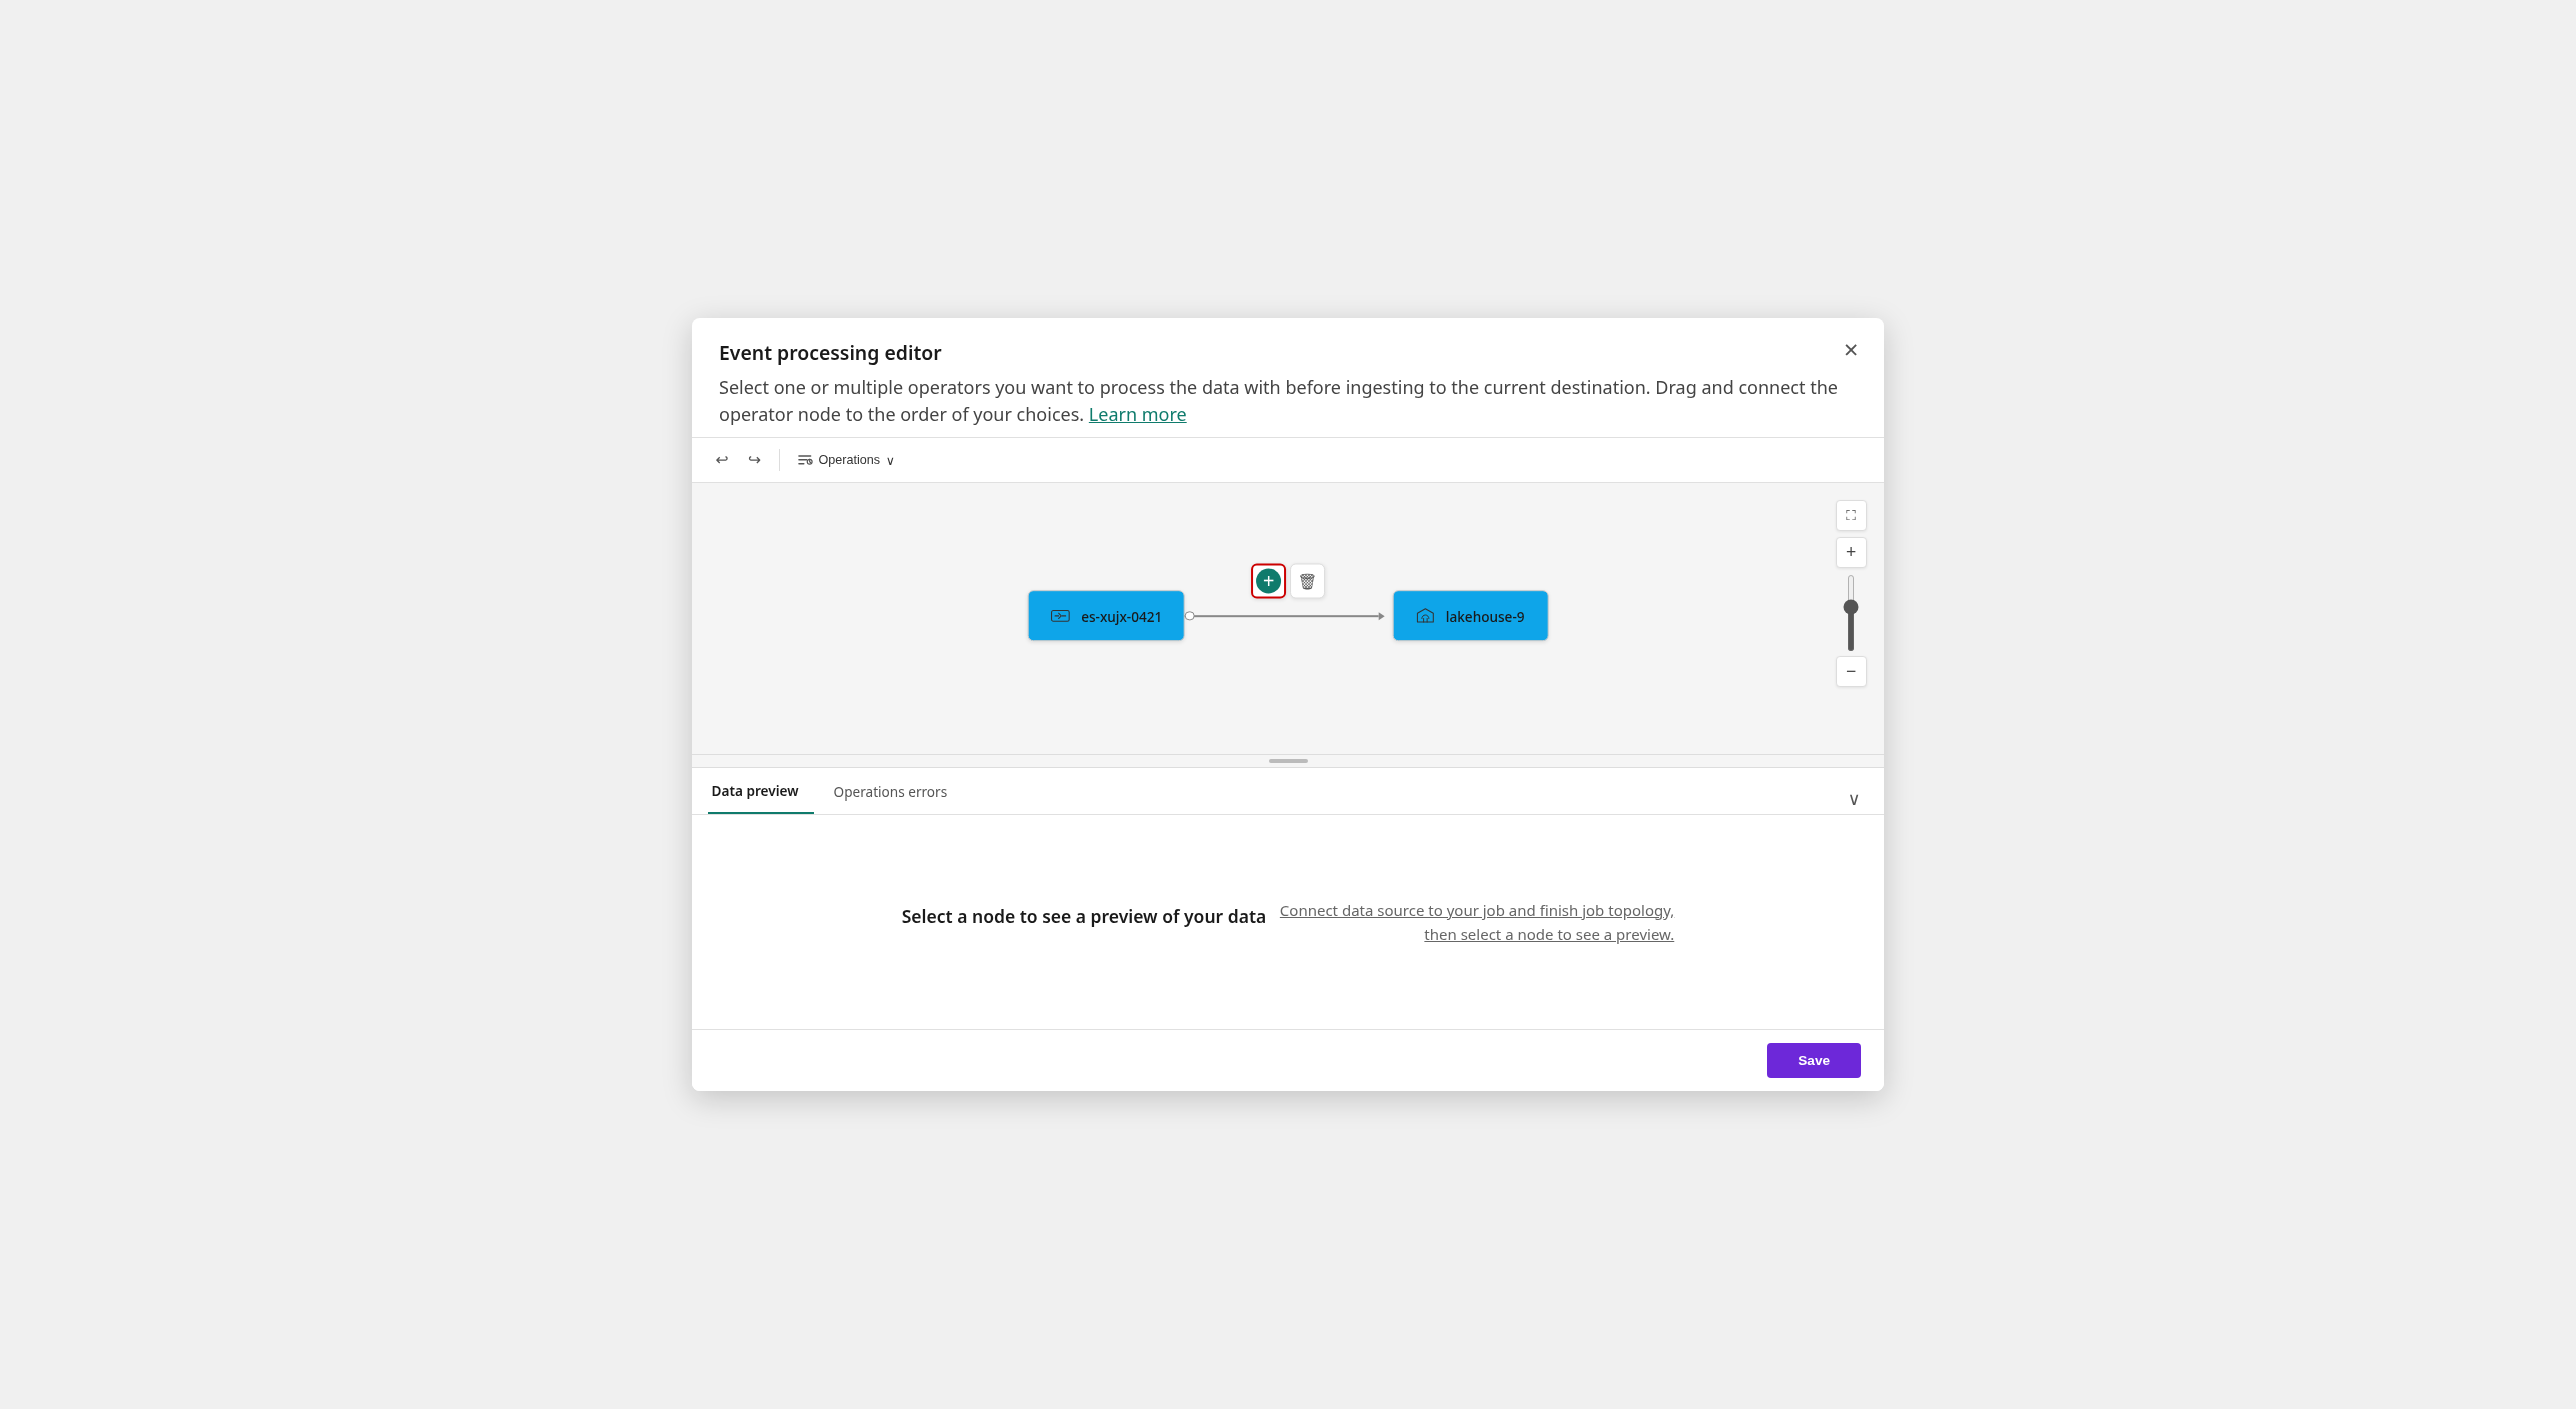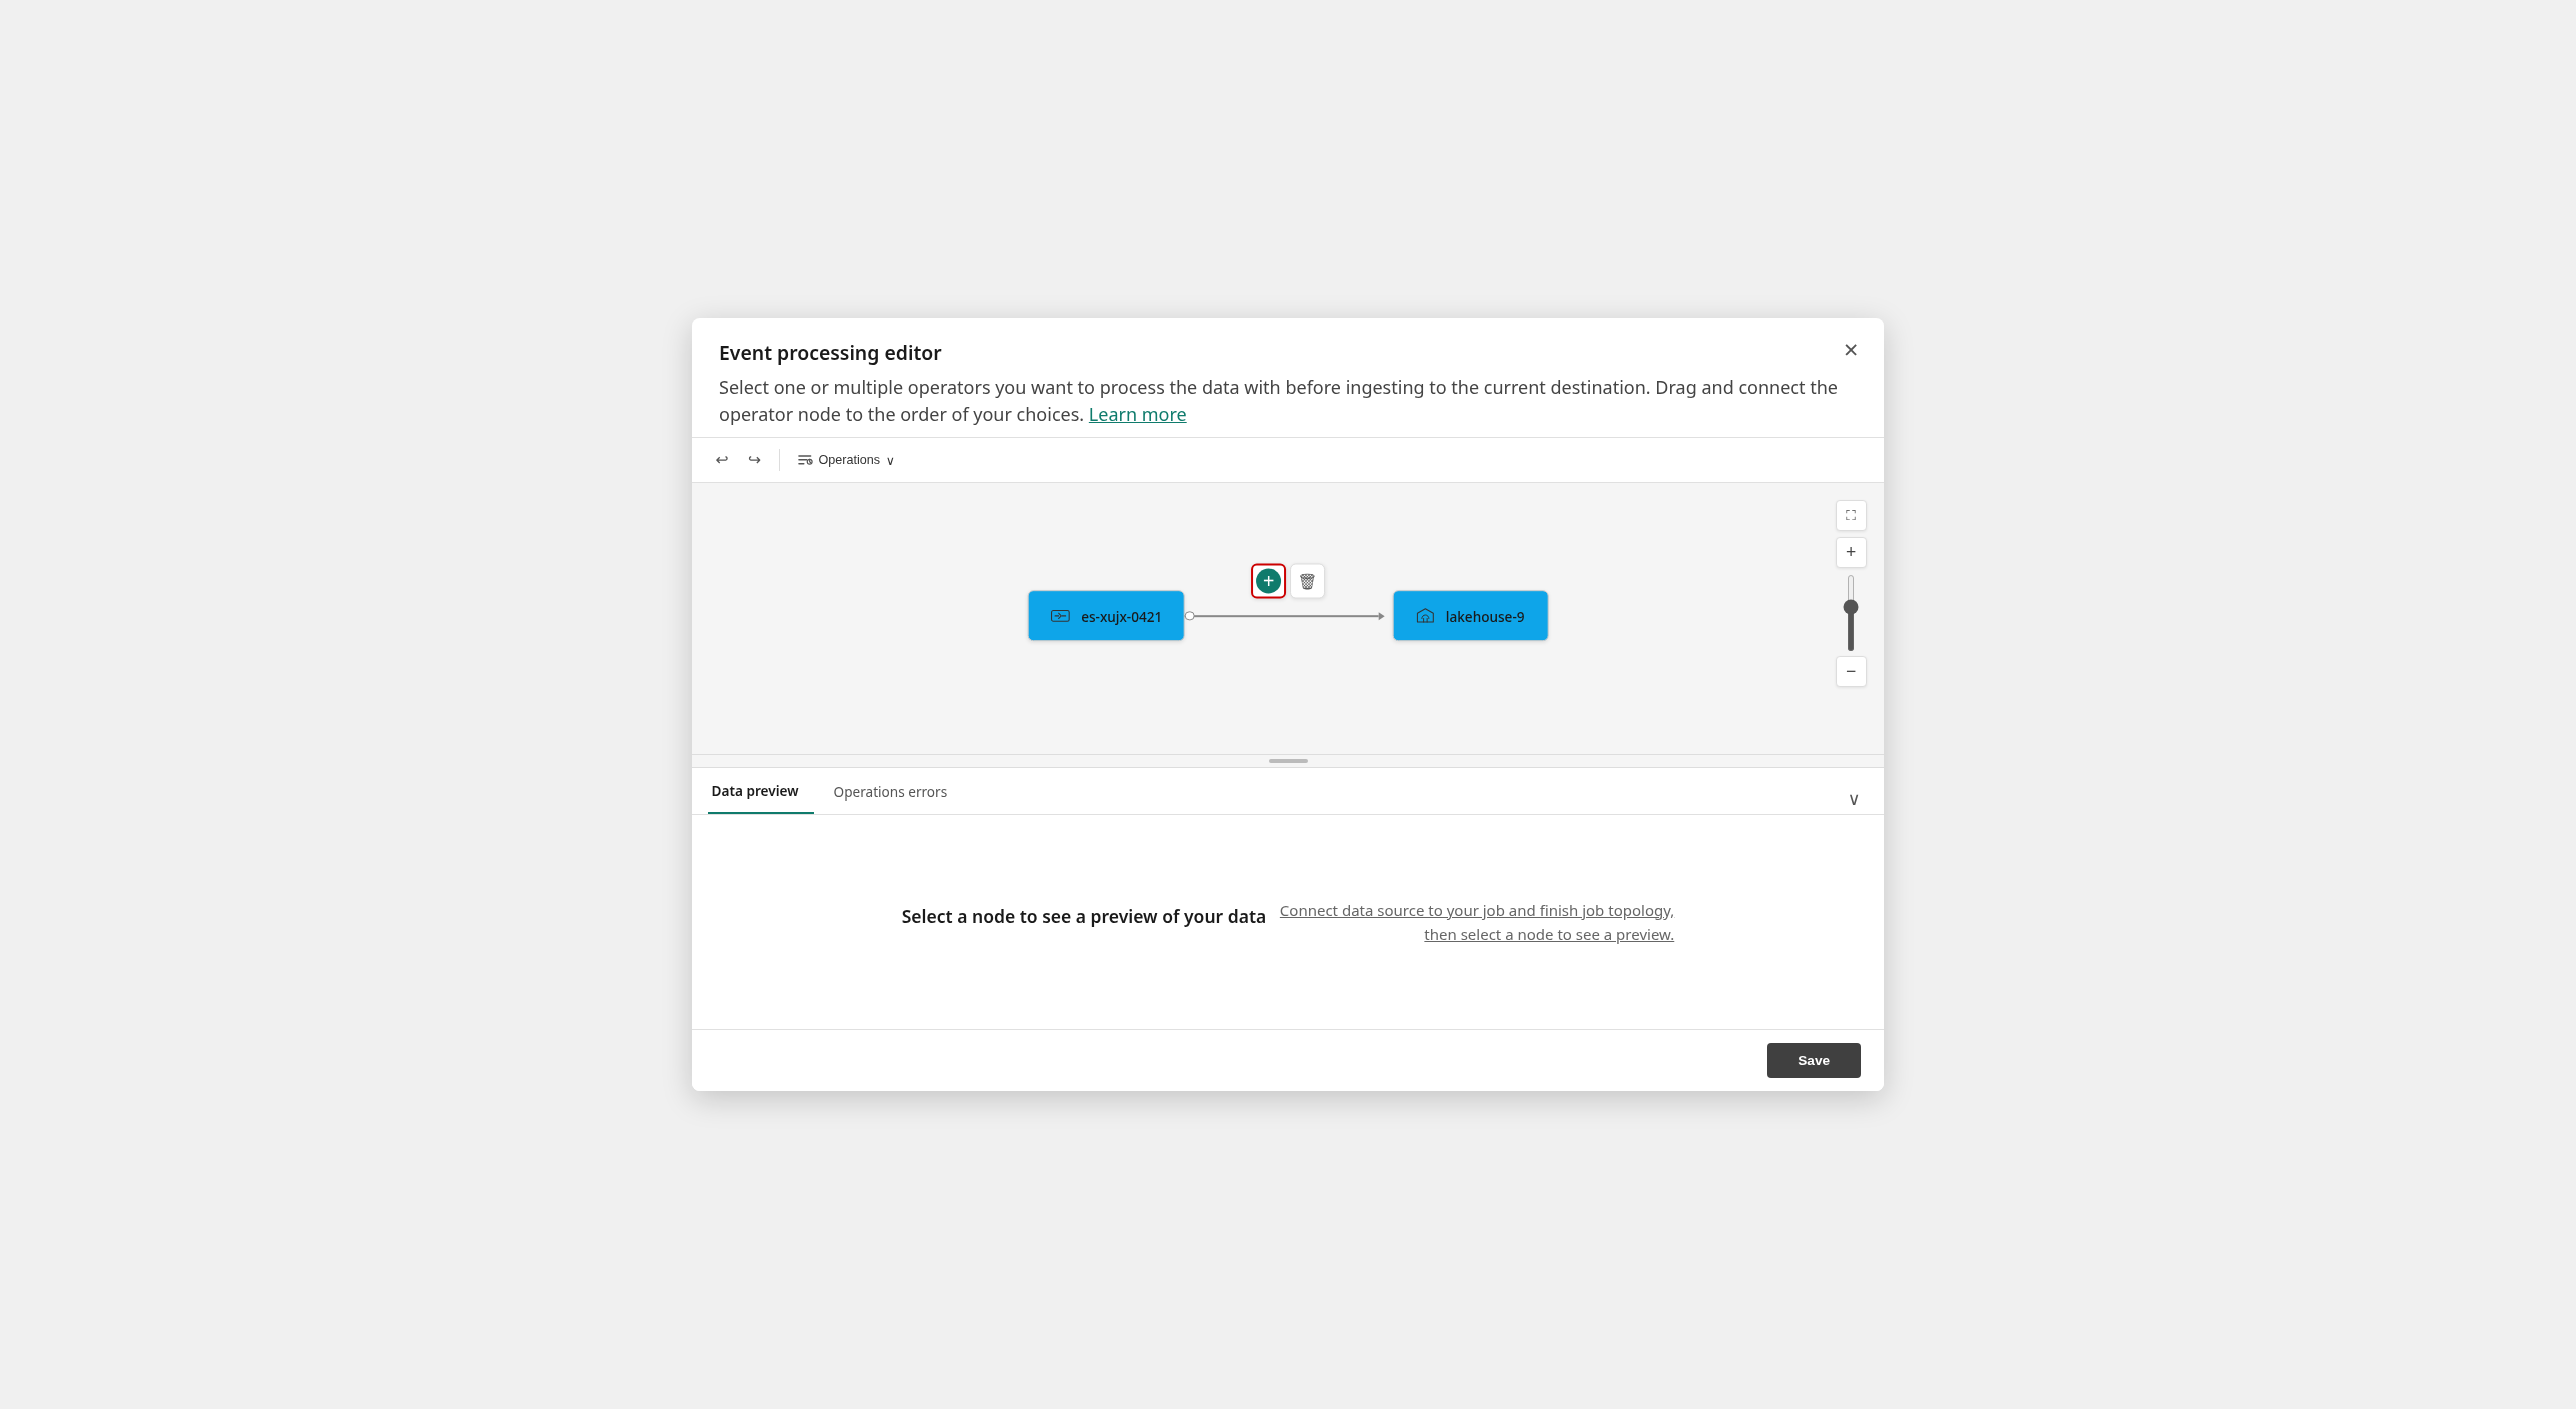--- a/index.html
+++ b/index.html
@@ -322,21 +322,21 @@
     }
     
     .modal-footer {
       display: flex;
       justify-content: flex-end;
       padding: 13.6px 23px;
       border-top: 1px solid #e0e0e0;
       background: #fff;
     }
     .save-btn {
-      background: #404040;
+      background: #6d28d9;
       color: #fff;
       border: none;
       border-radius: 3.9px;
       padding: 9.7px 31px;
       font-size: 13.6px;
       font-weight: 600;
       cursor: pointer;
     }
 
     

